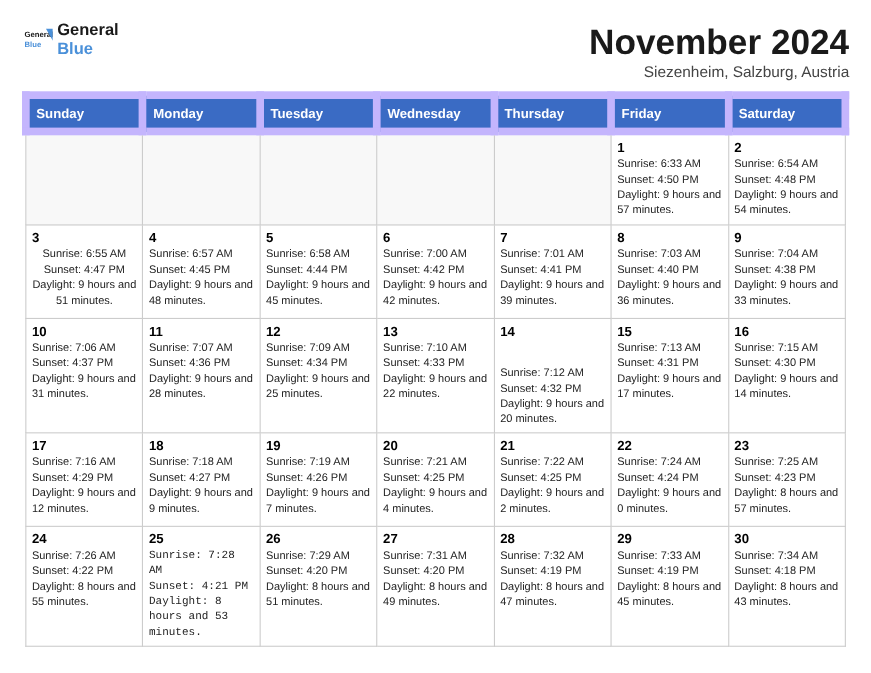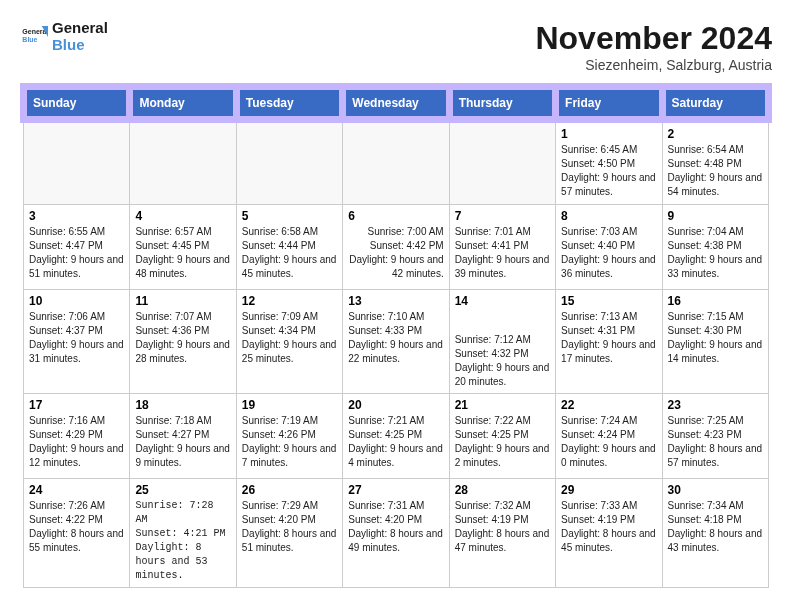--- a/index.html
+++ b/index.html
@@ -113,53 +113,53 @@
   </thead>
   <tbody id="calendar-body">
   <tr>
         <td class="empty"></td>
         <td class="empty"></td>
         <td class="empty"></td>
         <td class="empty"></td>
         <td class="empty"></td>
         <td>
           <span class="day-num">1</span>
-          <div class="day-info" style="white-space: pre-line;">Sunrise: 6:45 AM
+          <div class="day-info" style="white-space: pre-line;">Sunrise: 6:33 AM
 Sunset: 4:50 PM
 Daylight: 9 hours and 57 minutes.</div>
         </td>
         <td>
           <span class="day-num">2</span>
           <div class="day-info" style="white-space: pre-line;">Sunrise: 6:54 AM
 Sunset: 4:48 PM
 Daylight: 9 hours and 54 minutes.</div>
         </td>
       </tr>
       <tr>
         <td>
           <span class="day-num">3</span>
-          <div class="day-info" style="white-space: pre-line;">Sunrise: 6:55 AM
+          <div class="day-info" style="white-space: pre-line; text-align: center;">Sunrise: 6:55 AM
 Sunset: 4:47 PM
 Daylight: 9 hours and 51 minutes.</div>
         </td>
         <td>
           <span class="day-num">4</span>
           <div class="day-info" style="white-space: pre-line;">Sunrise: 6:57 AM
 Sunset: 4:45 PM
 Daylight: 9 hours and 48 minutes.</div>
         </td>
         <td>
           <span class="day-num">5</span>
           <div class="day-info" style="white-space: pre-line;">Sunrise: 6:58 AM
 Sunset: 4:44 PM
 Daylight: 9 hours and 45 minutes.</div>
         </td>
         <td>
           <span class="day-num">6</span>
-          <div class="day-info" style="white-space: pre-line; text-align: right;">Sunrise: 7:00 AM
+          <div class="day-info" style="white-space: pre-line;">Sunrise: 7:00 AM
 Sunset: 4:42 PM
 Daylight: 9 hours and 42 minutes.</div>
         </td>
         <td>
           <span class="day-num">7</span>
           <div class="day-info" style="white-space: pre-line;">Sunrise: 7:01 AM
 Sunset: 4:41 PM
 Daylight: 9 hours and 39 minutes.</div>
         </td>
         <td>

